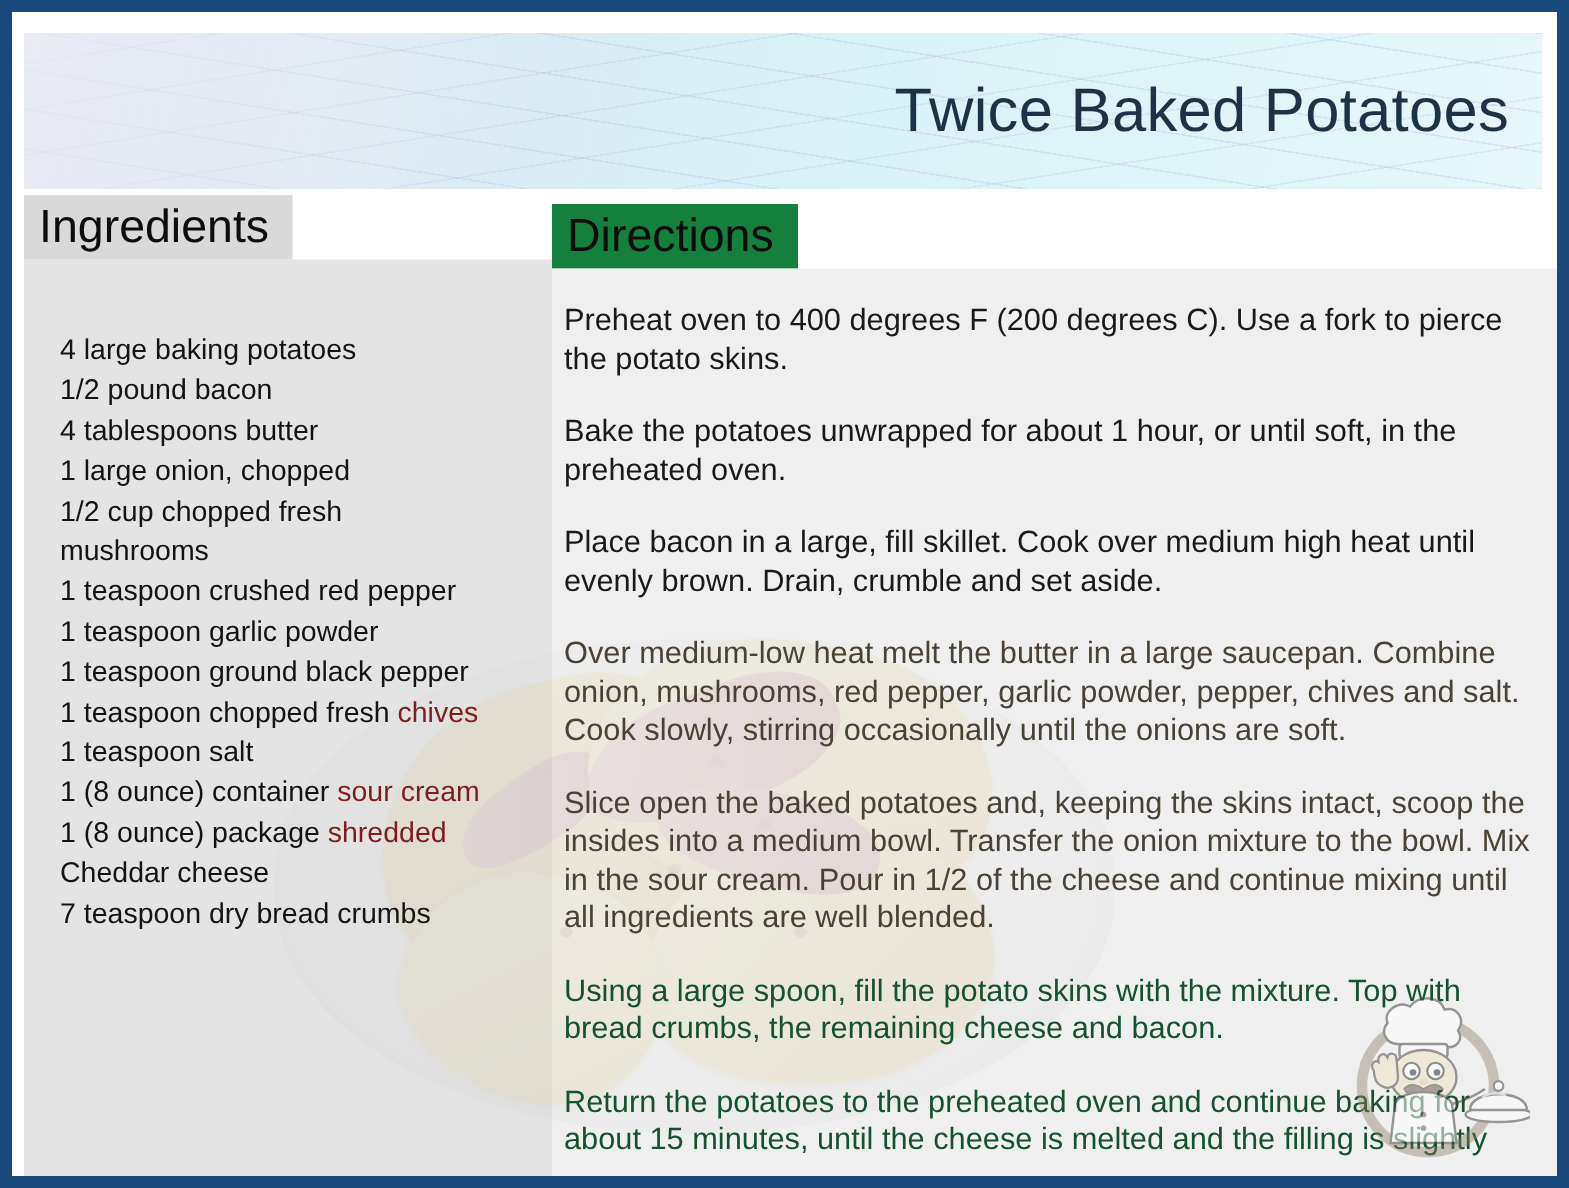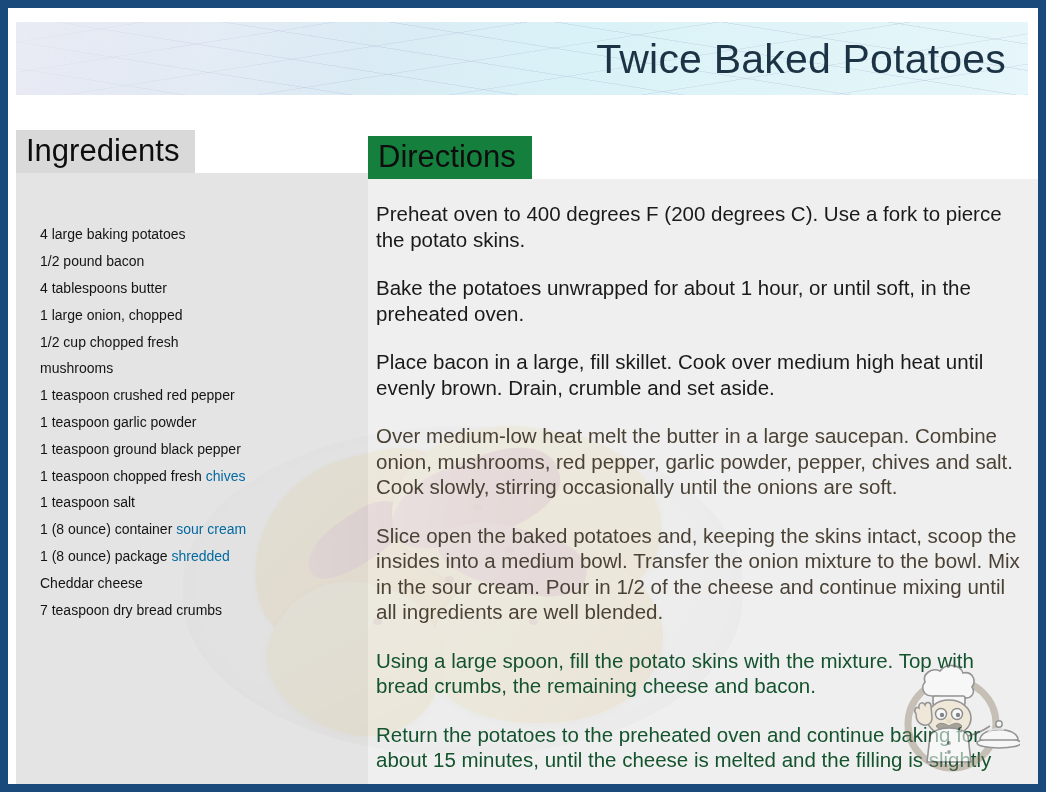--- a/index.html
+++ b/index.html
@@ -26,21 +26,21 @@
     background: #ffffff;
     overflow: hidden;
   }
 
   
   .banner {
     position: absolute;
     left: 8px;
     top: 14px;
     width: 1012px;
-    height: 73px;
+    height: 104px;
     background:
       linear-gradient(110deg, rgba(255,255,255,0.55) 0%, rgba(255,255,255,0) 35%),
       repeating-linear-gradient(9deg,
         rgba(176,186,214,0.30) 0px,
         rgba(176,186,214,0.30) 1px,
         rgba(255,255,255,0) 1px,
         rgba(255,255,255,0) 26px),
       repeating-linear-gradient(-9deg,
         rgba(176,186,214,0.26) 0px,
         rgba(176,186,214,0.26) 1px,
@@ -163,26 +163,26 @@
   #directions-col .col-body {
     background: #e9e9e9;
     width: 670px;
     height: 648px;
     padding: 22px 14px 10px 8px;
   }
   .panel-bg-transparent { background: transparent !important; }
 
   
   .ing-line {
-    font-size: 14px;
+    font-size: 19px;
     line-height: 26.8px;
     color: #141414;
     white-space: nowrap;
   }
-  .ing-line .muted { color: #0369a1; }
+  .ing-line .muted { color: #7f1d1d; }
 
   .dir-para {
     font-size: 20.5px;
     line-height: 25.5px;
     color: #1a1a1a;
     margin: 0 0 23px 0;
   }
   .dir-para:last-child { margin-bottom: 0; }
   .dir-para.faded { color: #4b4236; }
   .dir-para.clipped { color: #14532d; }

